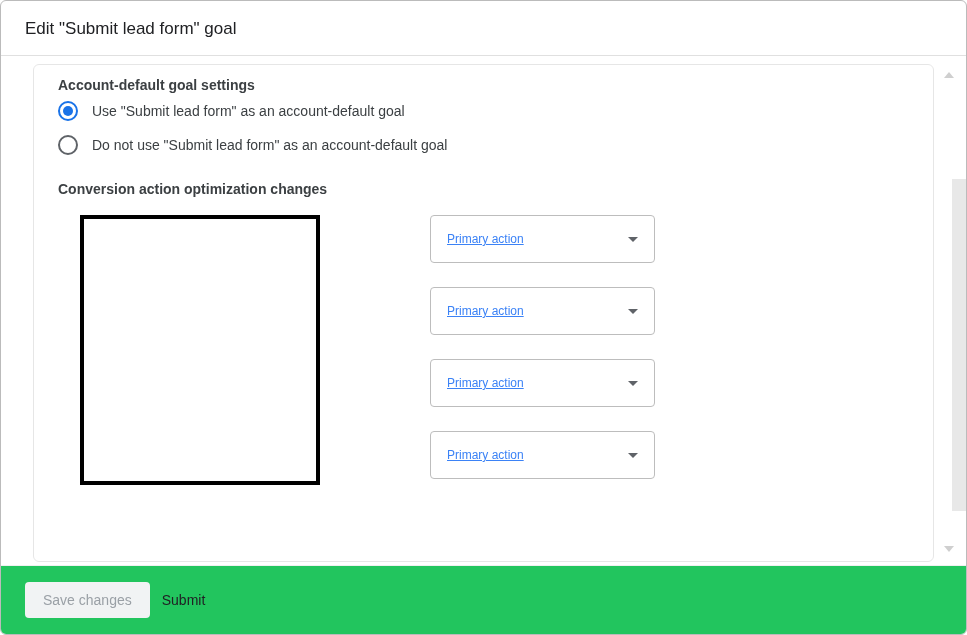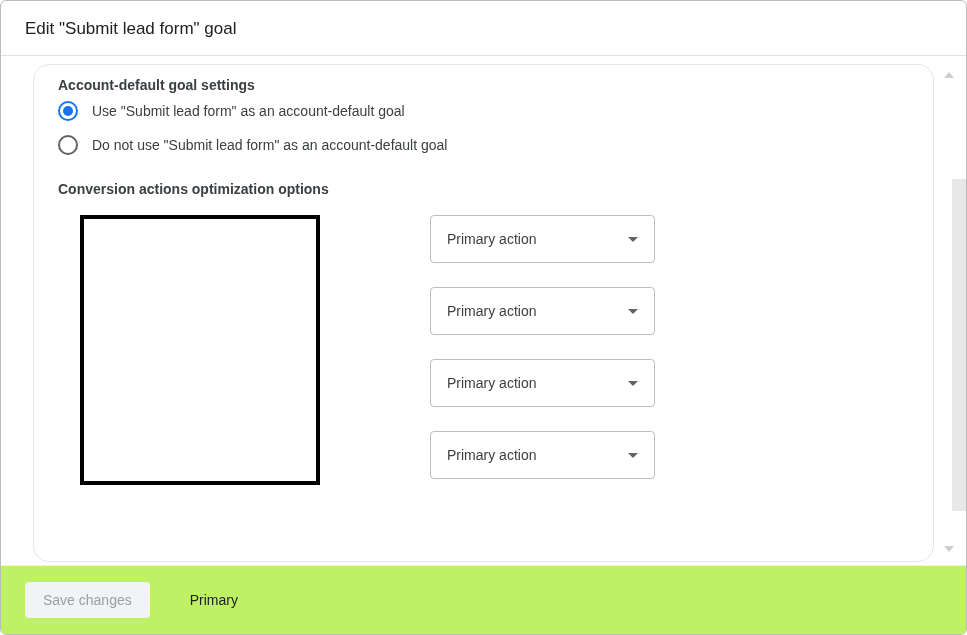--- a/index.html
+++ b/index.html
@@ -26,21 +26,21 @@
       font-weight: 400;
       color: #202124;
     }
     .dialog-body-wrapper {
       padding: 8px 8px 0 8px;
       height: 510px;
       position: relative;
     }
     .dialog-body {
       border: 1px solid #e6e6e6;
-      border-radius: 16px;
+      border-radius: 6px;
       margin: 0 24px;
       padding: 12px 24px 18px 24px;
       height: 498px;
       overflow: hidden;
       position: relative;
     }
     .section-heading {
       font-size: 14px;
       font-weight: 600;
       color: #3c4043;
@@ -108,40 +108,41 @@
       border: 1px solid #bdbdbd;
       border-radius: 4px;
       display: flex;
       align-items: center;
       justify-content: space-between;
       padding: 0 16px;
       cursor: pointer;
       background: #fff;
     }
     .dropdown-label {
-      font-size: 14px;
-      color: #404040;
+      font-size: 12px;
+      color: #3b82f6;
+      text-decoration: underline;
     }
     .dropdown-arrow {
       width: 0;
       height: 0;
       border-left: 5px solid transparent;
       border-right: 5px solid transparent;
       border-top: 5px solid #5f6368;
     }
     .dialog-footer {
       position: absolute;
       bottom: 0;
       left: 0;
       right: 0;
       padding: 16px 24px;
       display: flex;
       align-items: center;
-      gap: 40px;
-      background: #bef264;
+      gap: 12px;
+      background: #22c55e;
       border-top: 1px solid #f0f0f0;
     }
     .btn-save {
       background: #f1f3f4;
       color: #9aa0a6;
       border: none;
       border-radius: 4px;
       padding: 10px 18px;
       font-size: 14px;
       cursor: not-allowed;
@@ -202,21 +203,21 @@
       </span>
       <span class="radio-label">Use "Submit lead form" as an account-default goal</span>
     </div>
 
     <div class="radio-row">
       <span class="radio-circle"></span>
       <span class="radio-label">Do not use "Submit lead form" as an account-default goal</span>
     </div>
 
     <div class="section2">
-      <div class="section-heading">Conversion actions optimization options</div>
+      <div class="section-heading">Conversion action optimization changes</div>
 
       <div class="actions-area">
         <div class="black-box"></div>
 
         <div class="dropdown-col">
           <div class="dropdown">
             <span class="dropdown-label">Primary action</span>
             <span class="dropdown-arrow"></span>
           </div>
           <div class="dropdown">
@@ -233,14 +234,14 @@
           </div>
         </div>
       </div>
     </div>
 
   </div>
 </div>
 
 <div class="dialog-footer">
   <button class="btn-save">Save changes</button>
-  <button class="btn-cancel">Primary</button>
+  <button class="btn-cancel">Submit</button>
 </div>
 
 </body></html>

